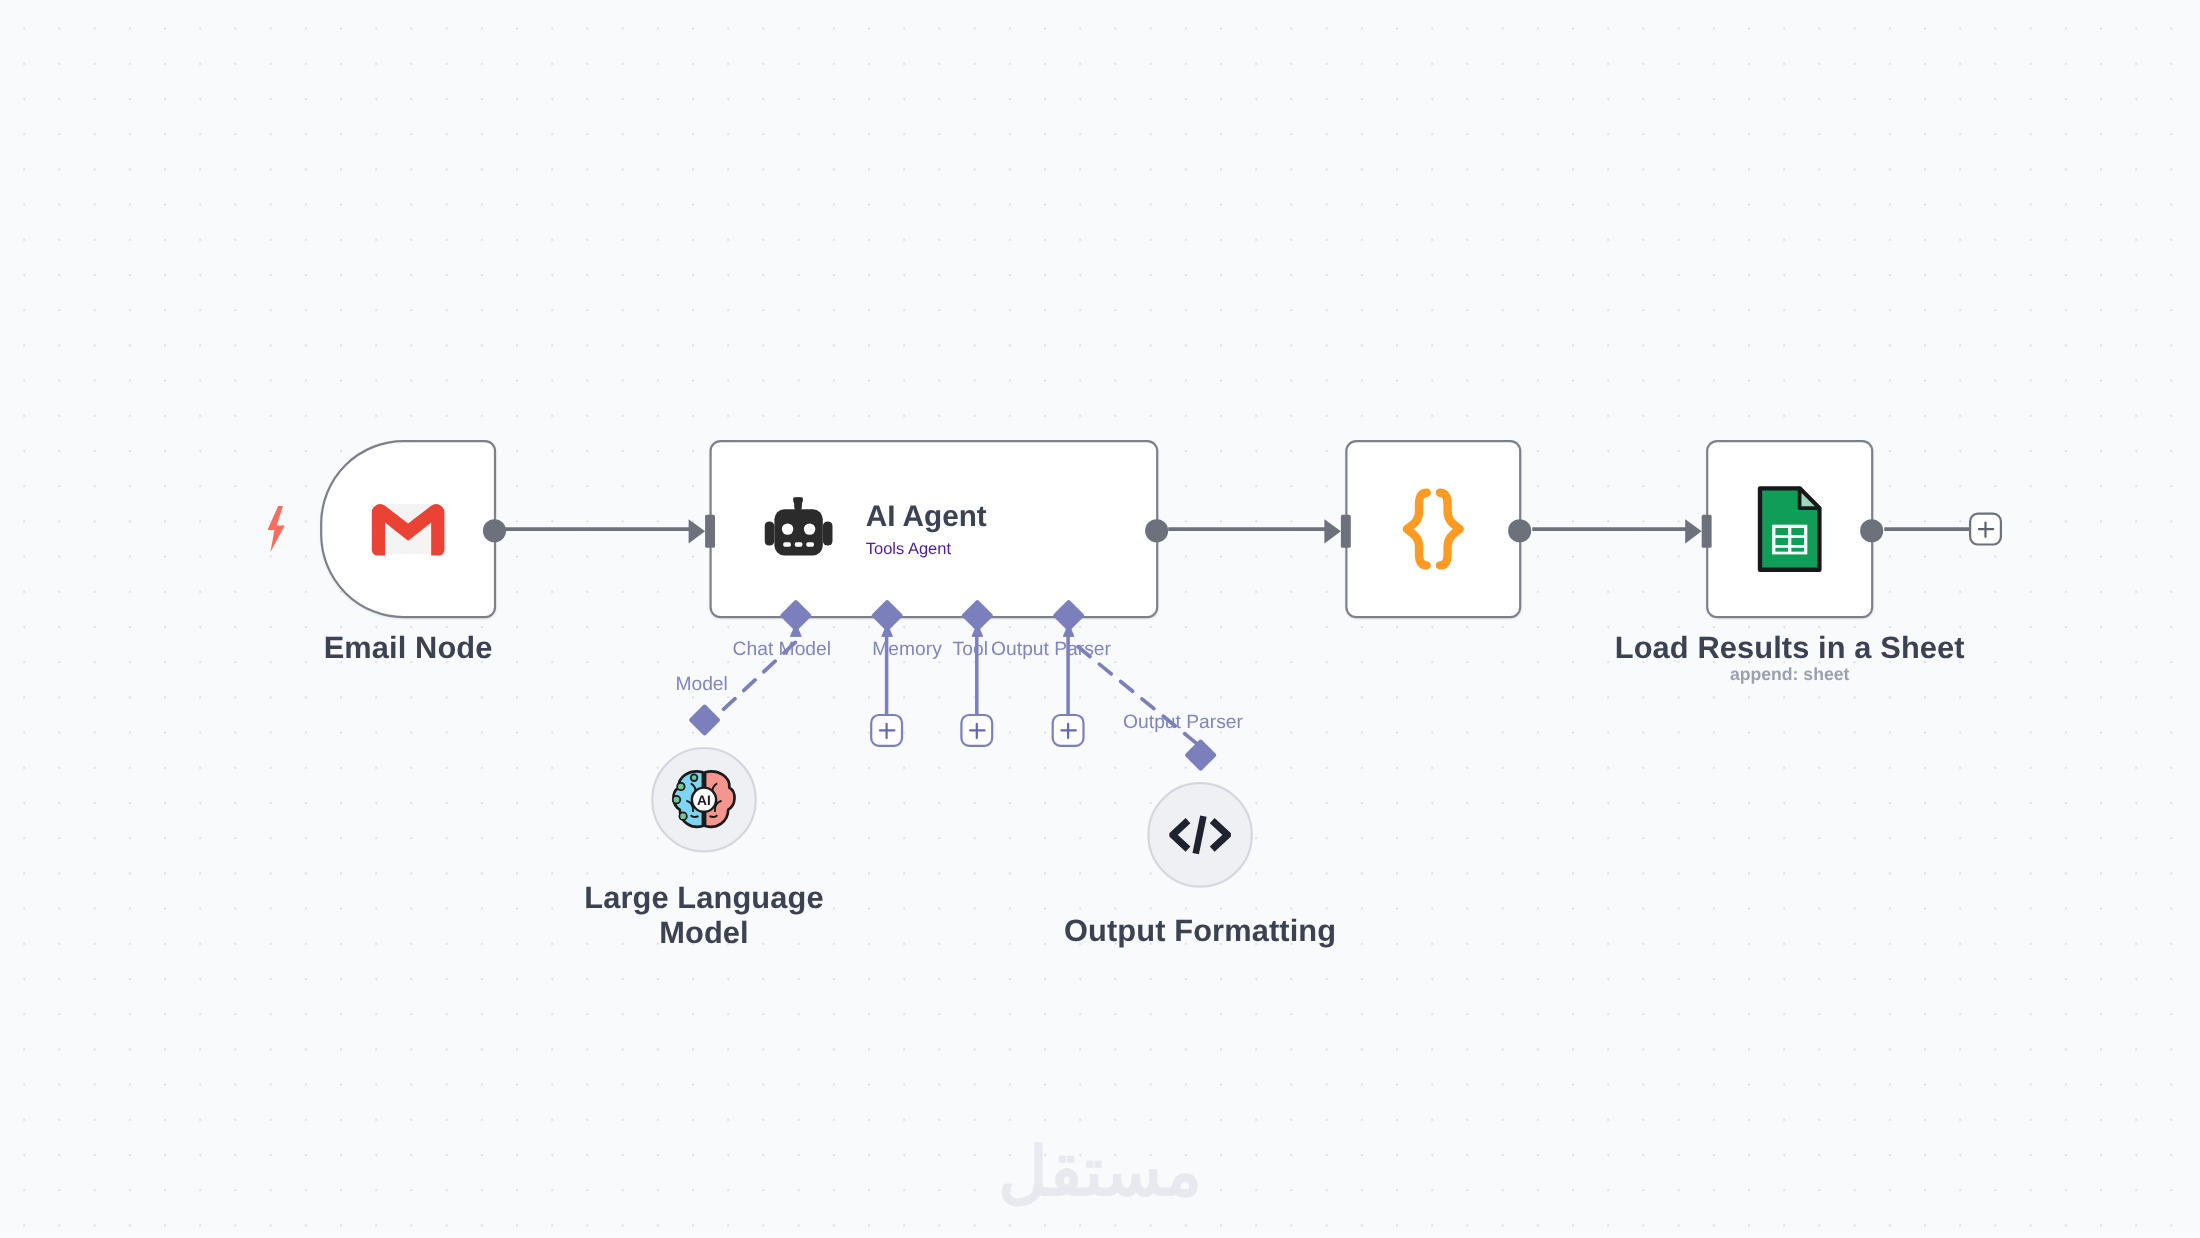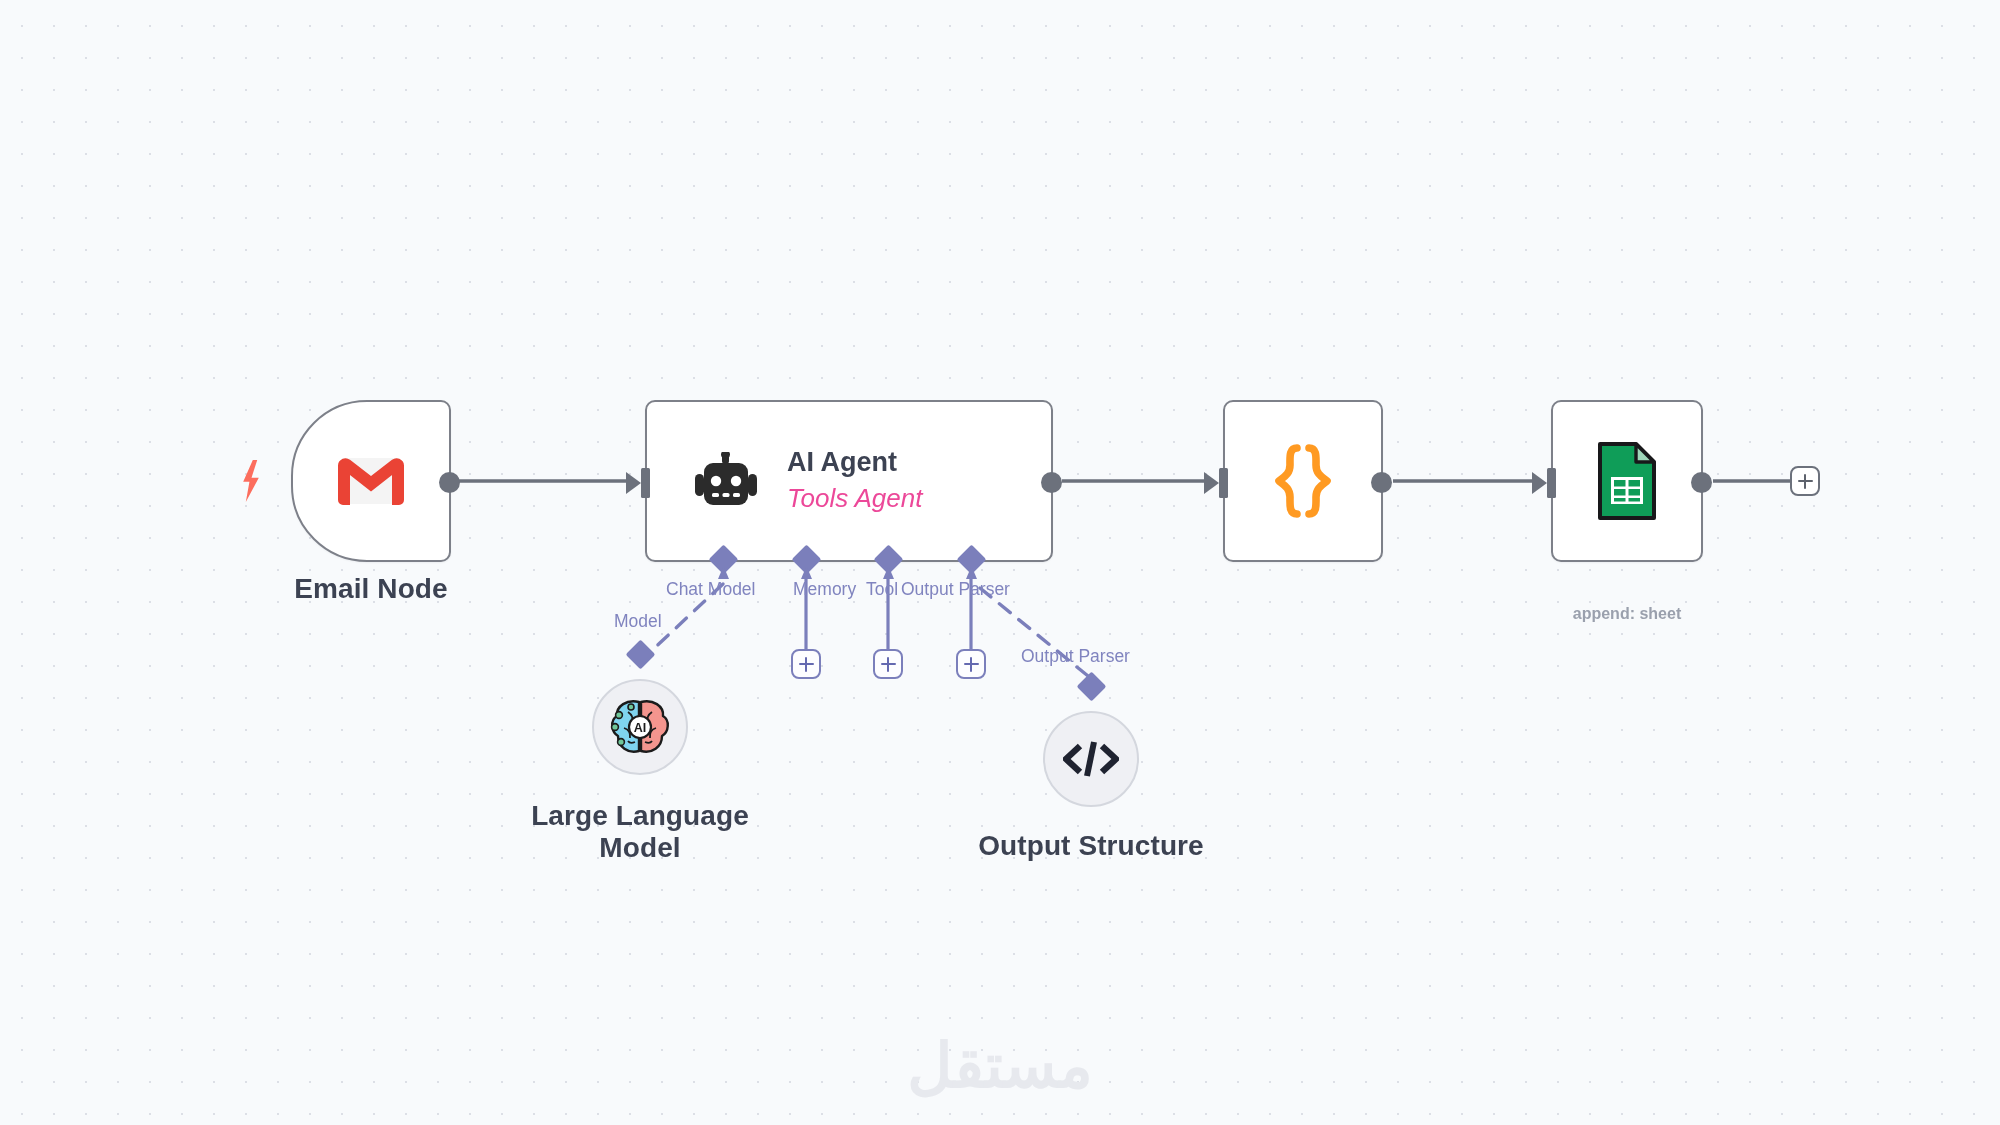--- a/index.html
+++ b/index.html
@@ -179,21 +179,21 @@
       <rect x="9" y="11" width="44" height="42" rx="9" fill="#2b2b2b"></rect>
       <circle cx="21" cy="29" r="5.2" fill="#ffffff"></circle>
       <circle cx="41" cy="29" r="5.2" fill="#ffffff"></circle>
       <rect x="17" y="41" width="7" height="4" rx="1.6" fill="#ffffff"></rect>
       <rect x="27.5" y="41" width="7" height="4" rx="1.6" fill="#ffffff"></rect>
       <rect x="38" y="41" width="7" height="4" rx="1.6" fill="#ffffff"></rect>
     </svg>
 
     <div style="margin-left:30px;">
       <div style="font-size:27px; font-weight:700; color:#3c4252; line-height:1.25;">AI Agent</div>
-      <div style="font-size:26px; color:#ec4899; line-height:1.3; margin-top:3px;font-style:italic;">Tools Agent</div>
+      <div style="font-size:15px; color:#4c1d95; line-height:1.3; margin-top:3px;">Tools Agent</div>
     </div>
 
     <div class="port-out" style="right:-11px; top:70px;"></div>
   </div>
 
   <div class="diamond" style="left:713px; top:549px;"></div>
   <div class="diamond-stem" style="left:718px; top:566px;"></div>
   <div class="port-label" style="left:666px; top:579px;">Chat Model</div>
 
   <div class="diamond" style="left:796px; top:549px;"></div>
@@ -245,21 +245,21 @@
   <div class="port-label" style="left:1021px; top:646px;">Output Parser</div>
   <div class="diamond" style="left:1081px; top:676px;"></div>
 
   <div class="circle-node" style="left:1043px; top:711px;">
     <svg width="56" height="40" viewBox="0 0 56 40">
       <path d="M17 7 L3 20 L17 33" stroke="#1f2330" stroke-width="6.4" fill="none" stroke-linecap="butt" stroke-linejoin="miter"></path>
       <path d="M39 7 L53 20 L39 33" stroke="#1f2330" stroke-width="6.4" fill="none" stroke-linecap="butt" stroke-linejoin="miter"></path>
       <path d="M31 3 L24 37" stroke="#1f2330" stroke-width="6" stroke-linecap="butt"></path>
     </svg>
   </div>
-  <div class="node-caption" style="left:931px; top:830px; width:320px;">Output Structure</div>
+  <div class="node-caption" style="left:931px; top:830px; width:320px;">Output Formatting</div>
 
   <div class="node square" style="left:1223px; top:400px; width:160px; height:162px;">
     <div class="port-in" style="left:-6px; top:66px;"></div>
     <svg width="64" height="76" viewBox="0 0 64 76">
       <path d="M26 5 C18 5 19 14 19 22 C19 31 13 34 8 38 C13 42 19 45 19 54
                C19 62 18 71 26 71" stroke="#ff9a22" stroke-width="7.6" fill="none" stroke-linecap="round" stroke-linejoin="round"></path>
       <path d="M38 5 C46 5 45 14 45 22 C45 31 51 34 56 38 C51 42 45 45 45 54
                C45 62 46 71 38 71" stroke="#ff9a22" stroke-width="7.6" fill="none" stroke-linecap="round" stroke-linejoin="round"></path>
     </svg>
     <div class="port-out" style="right:-11px; top:70px;"></div>
@@ -274,20 +274,21 @@
       <rect x="15" y="36" width="32" height="27" fill="#ffffff"></rect>
       <rect x="18" y="39" width="11.5" height="6.5" fill="#0f9d58"></rect>
       <rect x="32.5" y="39" width="11.5" height="6.5" fill="#0f9d58"></rect>
       <rect x="18" y="48" width="11.5" height="6.5" fill="#0f9d58"></rect>
       <rect x="32.5" y="48" width="11.5" height="6.5" fill="#0f9d58"></rect>
       <rect x="18" y="57" width="11.5" height="3.5" fill="#0f9d58"></rect>
       <rect x="32.5" y="57" width="11.5" height="3.5" fill="#0f9d58"></rect>
     </svg>
     <div class="port-out" style="right:-11px; top:70px;"></div>
   </div>
+  <div class="node-caption" style="left:1447px; top:573px; width:360px;">Load Results in a Sheet</div>
   <div class="node-subcaption" style="left:1447px; top:605px; width:360px;">append: sheet</div>
 
   <div class="plus-btn gray" style="left:1790px; top:466px;">
     <span class="bar-h"></span>
     <span class="bar-v"></span>
   </div>
 
   <div id="watermark">
     <div id="wm-ar">مستقل</div>
   </div>

